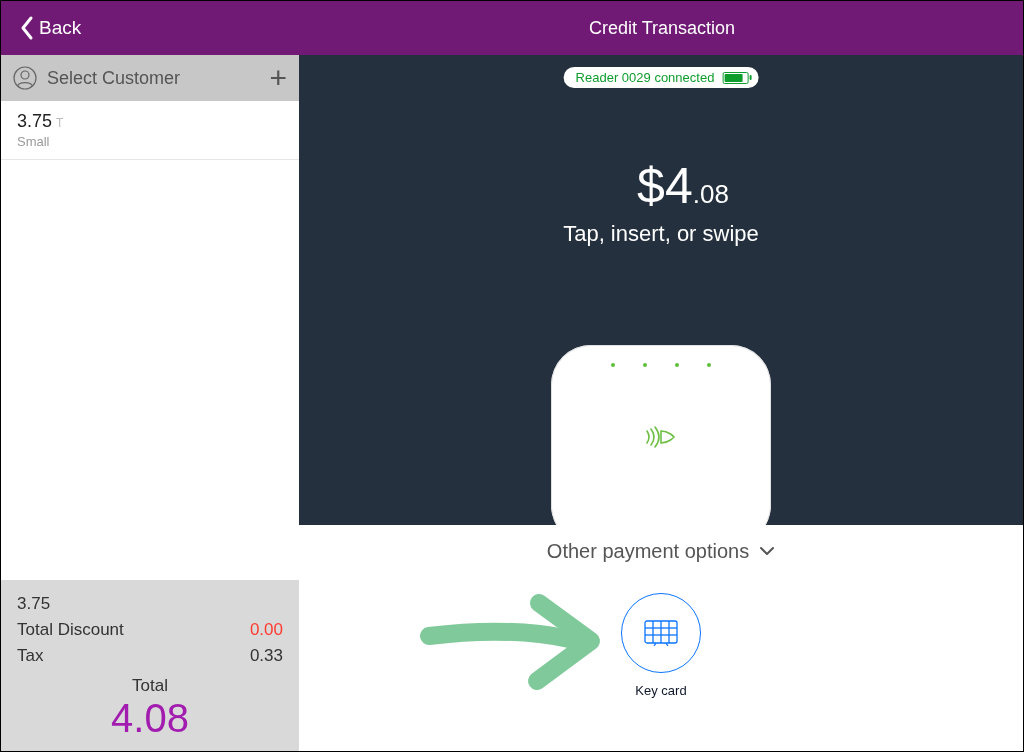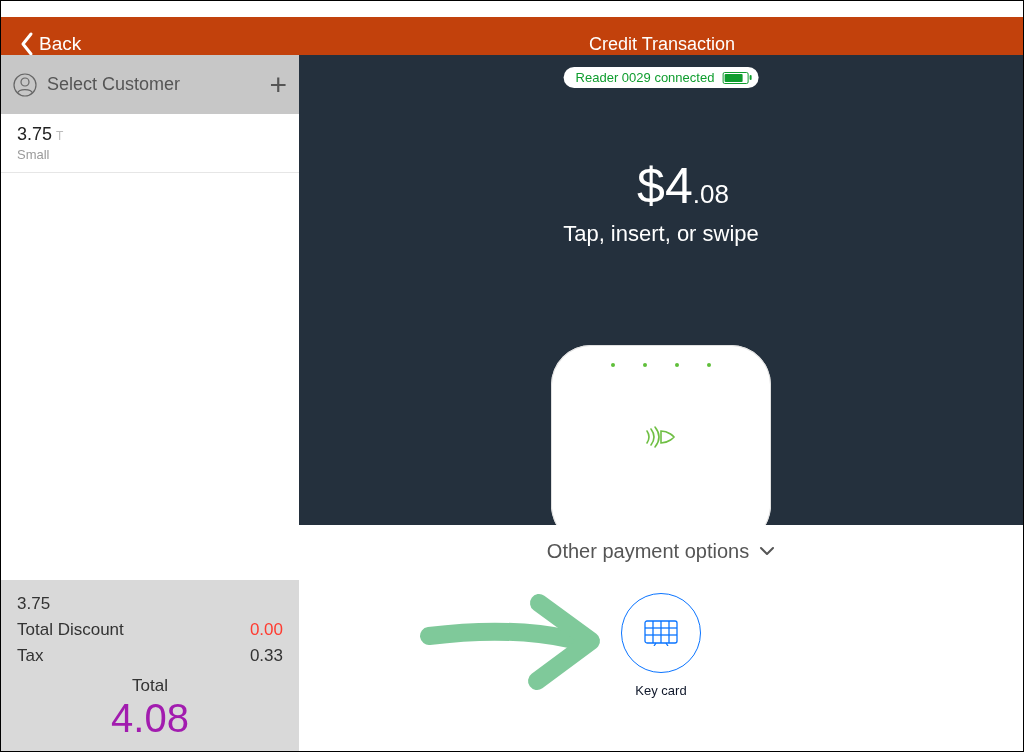--- a/index.html
+++ b/index.html
@@ -1,25 +1,25 @@
 <!DOCTYPE html>
 <html><head>
 <meta charset="utf-8">
 <style>
   * { box-sizing: border-box; margin: 0; padding: 0; }
   html, body { width: 1024px; height: 752px; font-family: -apple-system, Helvetica, Arial, sans-serif; overflow: hidden; background: #fff; }
   .frame { position: relative; width: 1024px; height: 752px; border: 1px solid #000; }
   
-  .topbar { position: absolute; left: 0; top: 16px; width: 100%; height: 54px; background: #c2410c; color: #fff; display: flex; align-items: center; }
+  .topbar { position: absolute; left: 0; top: 0; width: 100%; height: 54px; background: #701a75; color: #fff; display: flex; align-items: center; }
   .back-btn { display: flex; align-items: center; gap: 2px; margin-left: 18px; font-size: 19px; cursor: pointer; }
   .back-btn svg { width: 18px; height: 26px; }
   .title { position: absolute; left: 50%; transform: translateX(-50%); font-size: 18px; width: 580px; text-align: center; left: calc(298px + (1024px - 298px)/2); }
   
   .sidebar { position: absolute; left: 0; top: 54px; width: 298px; height: calc(100% - 54px); background: #fff; display: flex; flex-direction: column; }
-  .customer-bar { height: 59px; background: #c7c7c7; display: flex; align-items: center; padding: 0 12px; }
+  .customer-bar { height: 46px; background: #c7c7c7; display: flex; align-items: center; padding: 0 12px; }
   .customer-bar .person-icon { width: 24px; height: 24px; margin-right: 10px; }
   .customer-bar .label { flex: 1; color: #555; font-size: 18px; }
   .customer-bar .plus { font-size: 30px; font-weight: 300; color: #555; line-height: 1; cursor: pointer; }
   .items { flex: 1; background: #fff; }
   .item { padding: 10px 14px 10px 16px; border-bottom: 1px solid #e6e6e6; }
   .item-row { display: flex; align-items: baseline; }
   .item-name { flex: 1; font-size: 18px; color: #222; }
   .item-price { font-size: 18px; color: #222; }
   .item-t { font-size: 12px; color: #bbb; margin-left: 4px; width:10px; display:inline-block; }
   .item-mod { font-size: 13px; color: #9a9a9a; margin-top: 2px; }

